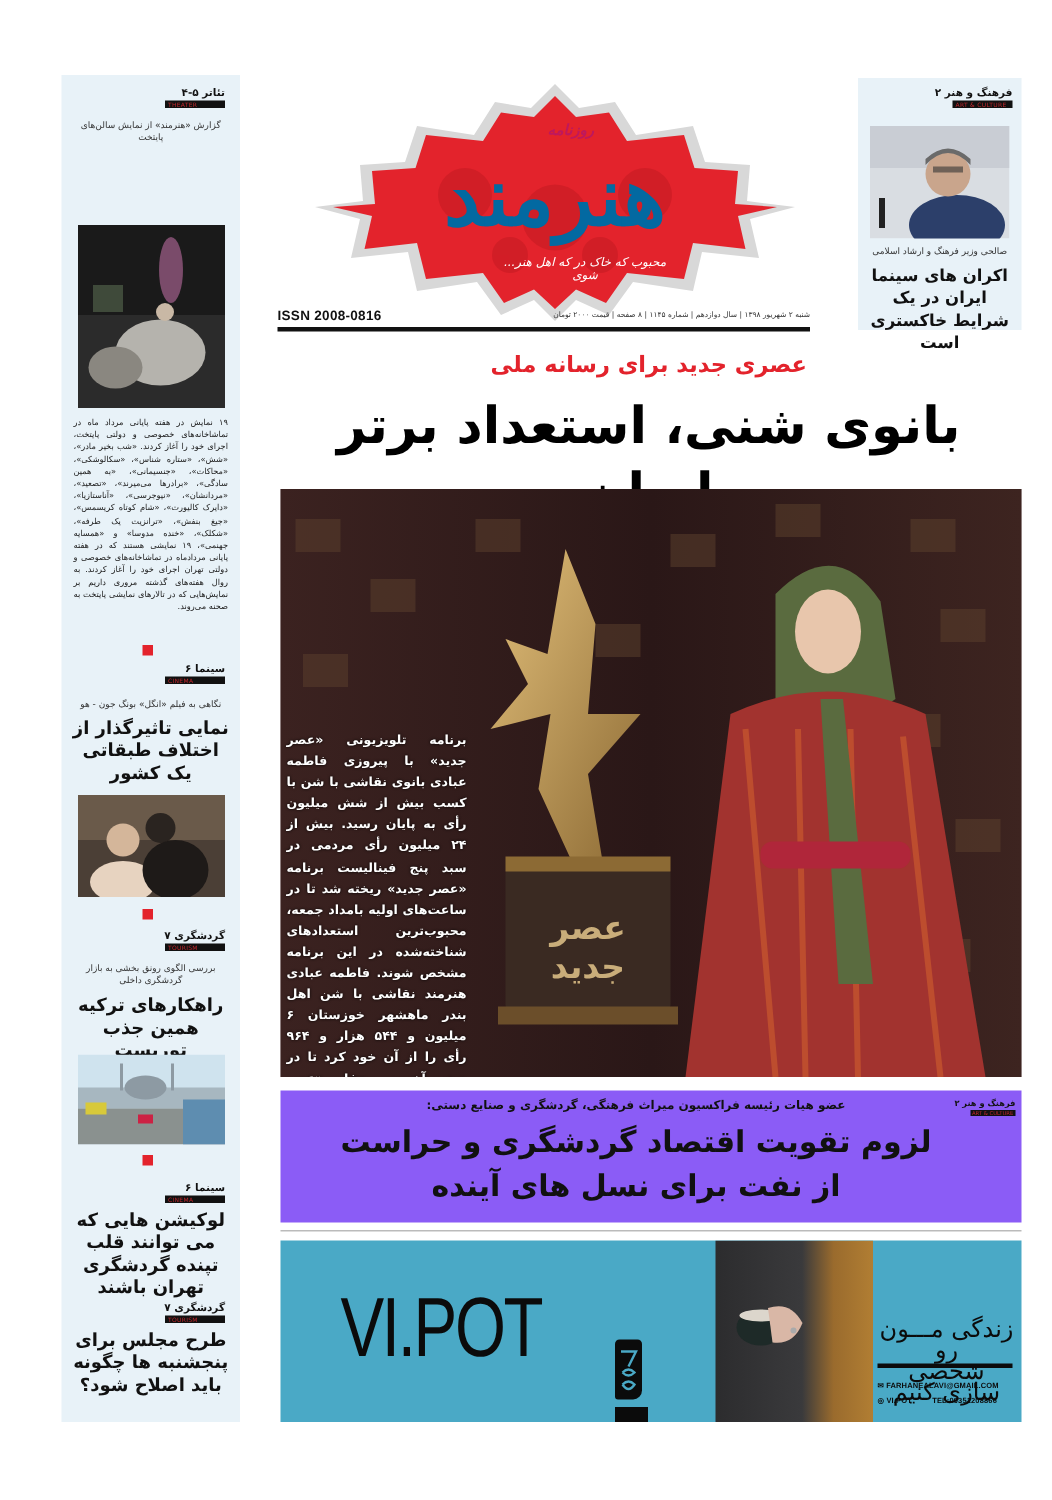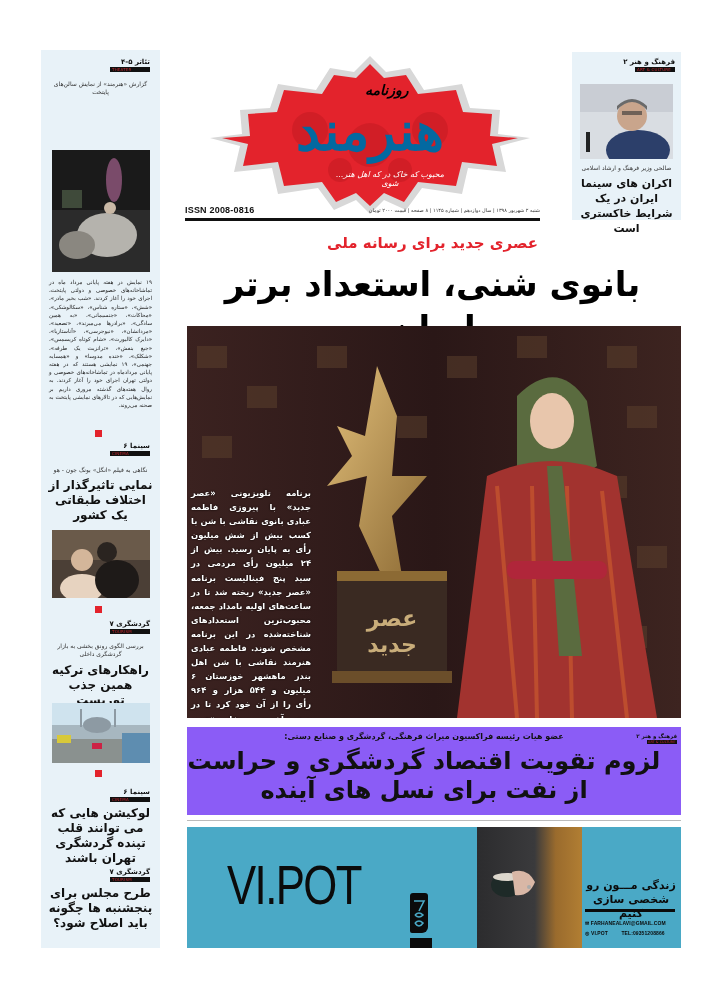--- a/index.html
+++ b/index.html
@@ -30,34 +30,34 @@
   .main-kicker { position: absolute; left: 185px; top: 234px; width: 495px; text-align: center; color: #e3232c; font-weight: bold; font-size: 15px; }
   .main-headline { position: absolute; left: 185px; top: 262px; width: 495px; text-align: center; font-weight: bold; font-size: 34px; line-height: 44px; color: #000; letter-spacing: -0.5px; }
 
   
   .main-photo { position: absolute; left: 187px; top: 326px; width: 494px; height: 392px; overflow: hidden; background: #3a1f1f; }
   .photo-caption { position: absolute; left: 4px; top: 160px; width: 120px; color: #fff; font-weight: bold; font-size: 8.4px; line-height: 14.1px; text-align: justify; text-shadow: 0 0 2px #000; }
 
   
   .yellow-box { position: absolute; left: 187px; top: 727px; width: 494px; height: 88px; background: #8b5cf6; }
   .yb-kicker { position: absolute; left: 0; right: 20px; top: 5px; text-align: center; font-size: 8px; font-weight: bold; color: #111; }
-  .yb-title { position: absolute; left: 0; right: 20px; top: 20px; text-align: center; font-weight: bold; font-size: 24px; line-height: 29px; color: #111; }
+  .yb-title { position: absolute; left: 0; right: 20px; top: 20px; text-align: center; font-weight: bold; font-size: 20px; line-height: 29px; color: #111; }
   .yb-tag { position: absolute; right: 4px; top: 6px; width: 30px; text-align: right; }
   .yb-tag .sec-name { font-size: 5.5px; font-weight: bold; color: #111; line-height: 7px; white-space: nowrap; }
   .yb-tag .sec-en { display: block; background: #111; color: #c1272d; font-size: 3.5px; height: 4px; line-height: 4px; text-align: left; padding: 0 1px; }
 
   .ad-rule { position: absolute; left: 187px; top: 820px; width: 494px; height: 1px; background: #bbb; }
 
   
   .ad { position: absolute; left: 187px; top: 827px; width: 494px; height: 121px; background: #4aa9c6; overflow: hidden; }
   .ad-brand { position: absolute; left: 40px; top: 18px; font-family: "Liberation Sans", sans-serif; font-size: 56px; font-weight: normal; letter-spacing: -2px; color: #0b0b0b; transform: scaleX(0.78); transform-origin: left; line-height: 80px; }
   .ad-logo { position: absolute; left: 223px; top: 66px; width: 18px; height: 40px; background: #0b0b0b; border-radius: 3px 3px 6px 2px; }
   .ad-logo-bar { position: absolute; left: 223px; top: 111px; width: 22px; height: 10px; background: #0b0b0b; }
   .ad-photo { position: absolute; left: 290px; top: 0; width: 105px; height: 121px; background: linear-gradient(90deg, #2c2c2e 0%, #3a3a3c 55%, #9a6b2d 75%, #b17e33 100%); }
-  .ad-slogan { position: absolute; left: 398px; top: 52px; width: 92px; text-align: center; font-weight: bold; font-size: 11px; line-height: 14px; color: #0b0b0b; }
+  .ad-slogan { position: absolute; left: 398px; top: 52px; width: 92px; text-align: center; font-weight: normal; font-size: 16px; line-height: 14px; color: #0b0b0b; }
   .ad-slogan-rule { position: absolute; left: 398px; top: 82px; width: 90px; height: 3px; background: #0b0b0b; }
   .ad-contact { position: absolute; left: 398px; font-family: "Liberation Sans", sans-serif; font-size: 5px; font-weight: bold; color: #0b0b0b; white-space: nowrap; letter-spacing: 0.1px; }
 </style>
 </head>
 <body>
 
 <div class="left-col rtl">
 
   <div class="sec-tag" style="top:8px;">
     <div class="sec-name">تئاتر ۵-۴</div>
@@ -129,21 +129,21 @@
     <path d="M170 6 L186 22 L210 18 L224 40 L262 34 L270 58 L300 60 L298 84 L330 88 L300 96 L306 122 L268 118 L262 144 L222 138 L206 160 L184 150 L170 164 L156 150 L134 160 L118 138 L78 144 L72 118 L34 122 L40 96 L10 88 L42 84 L40 60 L70 58 L78 34 L116 40 L130 18 L154 22 Z" fill="#d8d8d8"></path>
     <path d="M170 14 L184 28 L206 25 L218 44 L256 40 L263 62 L292 64 L290 86 L318 88 L292 94 L297 116 L262 112 L256 136 L218 132 L204 152 L184 143 L170 156 L156 143 L136 152 L122 132 L84 136 L78 112 L43 116 L48 94 L22 88 L50 86 L48 64 L77 62 L84 40 L122 44 L134 25 L156 28 Z" fill="#e3232c"></path>
     <g fill="#c41a22" opacity="0.55">
       <circle cx="110" cy="80" r="18"></circle>
         <circle cx="230" cy="80" r="18"></circle>
       <circle cx="170" cy="95" r="22"></circle>
         <circle cx="140" cy="120" r="12"></circle>
         <circle cx="200" cy="120" r="12"></circle>
     </g>
   </svg>
-  <div style="position:absolute; left:165px; top:32px; color:#000000; font-weight:bold; font-size:14px; font-style:italic;">روزنامه</div>
+  <div style="position:absolute; left:165px; top:32px; color:#be185d; font-weight:bold; font-size:10px; font-style:italic;">روزنامه</div>
   <div style="position:absolute; left:60px; top:48px; width:220px; text-align:center; color:#0369a1; font-weight:bold; font-size:54px; line-height:66px; font-family:'DejaVu Serif', serif;">هنرمند</div>
   <div style="position:absolute; left:130px; top:120px; width:120px; text-align:center; color:#fff; font-size:8px; font-style:italic;">...محبوب که خاک در که اهل هنر شوی</div>
 </div>
 <div class="issn">ISSN 2008-0816</div>
 <div class="dateline rtl">شنبه ۲ شهریور ۱۳۹۸ | سال دوازدهم | شماره ۱۱۴۵ | ۸ صفحه | قیمت ۲۰۰۰ تومان</div>
 <div class="masthead-rule"></div>
 
 <div class="right-box rtl">
   <div class="sec-tag" style="top:6px; right:6px;">
     <div class="sec-name">فرهنگ و هنر ۲</div>

